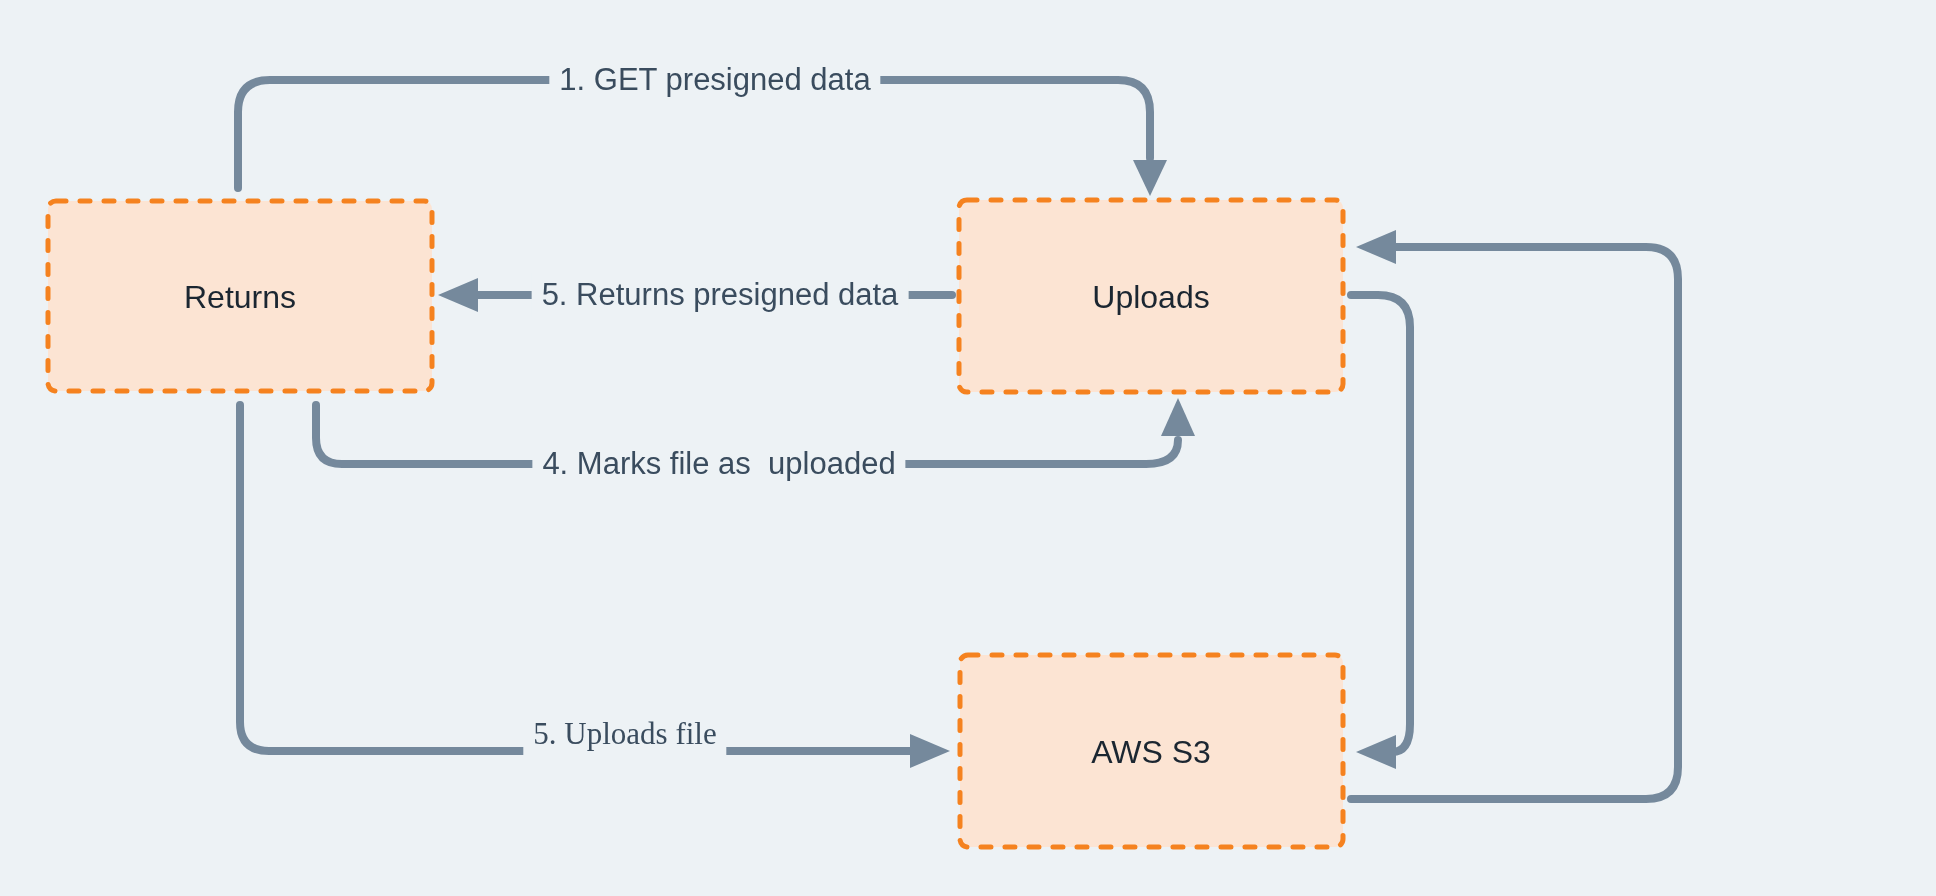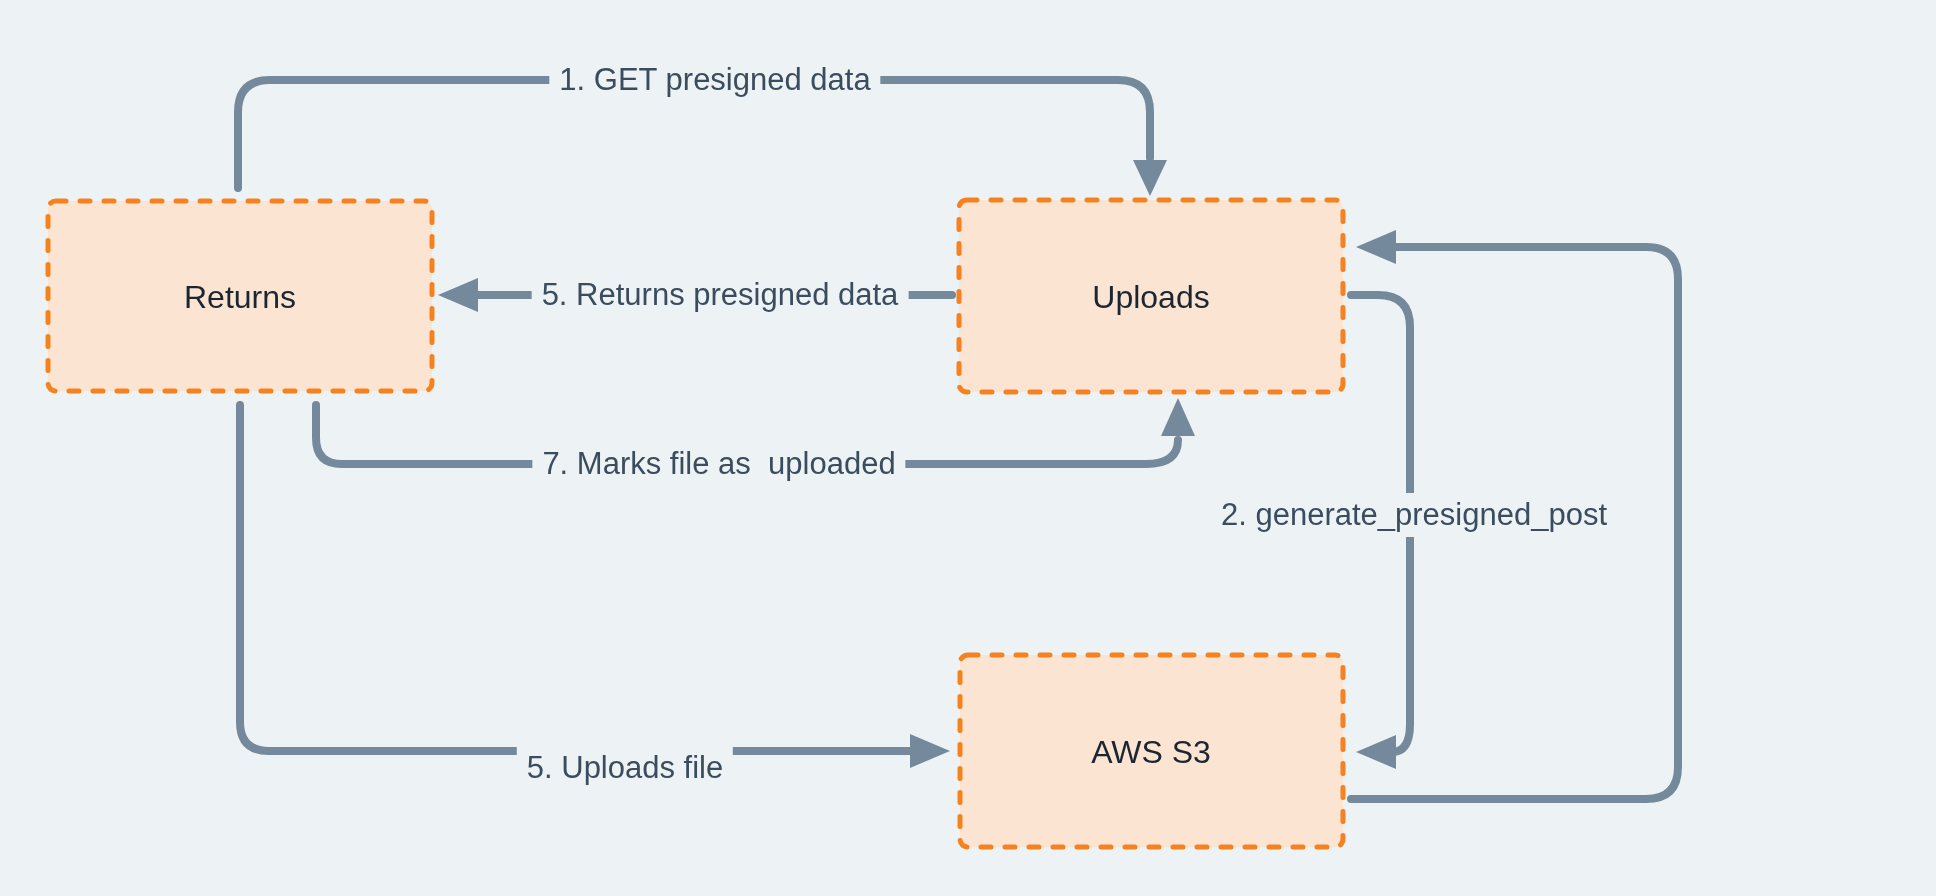--- a/index.html
+++ b/index.html
@@ -77,22 +77,21 @@
 
     <path class="arrow-path" d="M 1351 799 H 1646 Q 1678 799 1678 767 V 279 Q 1678 247 1646 247 H 1396"></path>
     <polygon class="arrow-head" points="1396,230 1396,264 1356,247"></polygon>
 
     <rect class="node-rect" x="48" y="201" width="384" height="190" rx="8"></rect>
     <rect class="node-rect" x="959" y="200" width="384" height="192" rx="8"></rect>
     <rect class="node-rect" x="960" y="655" width="383" height="192" rx="8"></rect>
   </svg>
 
   <div class="lbl" style="left:715px;top:80px;">1. GET presigned data</div>
-  <div class="lbl" style="left:1414px;top:515px;">2. generate_presigned_post</div>
   <div class="lbl" style="left:720px;top:295px;">5. Returns presigned data</div>
-  <div class="lbl" style="left:625px;top:768px;">5. Uploads file</div>
-  <div class="lbl" style="left:719px;top:464px;">7. Marks file as  uploaded</div>
+  <div class="lbl" style="left:625px;top:734px;font-family:Liberation Serif, serif;">5. Uploads file</div>
+  <div class="lbl" style="left:719px;top:464px;">4. Marks file as  uploaded</div>
 
   <div class="node-title" style="left:240px;top:297px;">Returns</div>
   <div class="node-title" style="left:1151px;top:297px;">Uploads</div>
   <div class="node-title" style="left:1151px;top:752px;">AWS S3</div>
 
 </div>
 
 </body></html>

